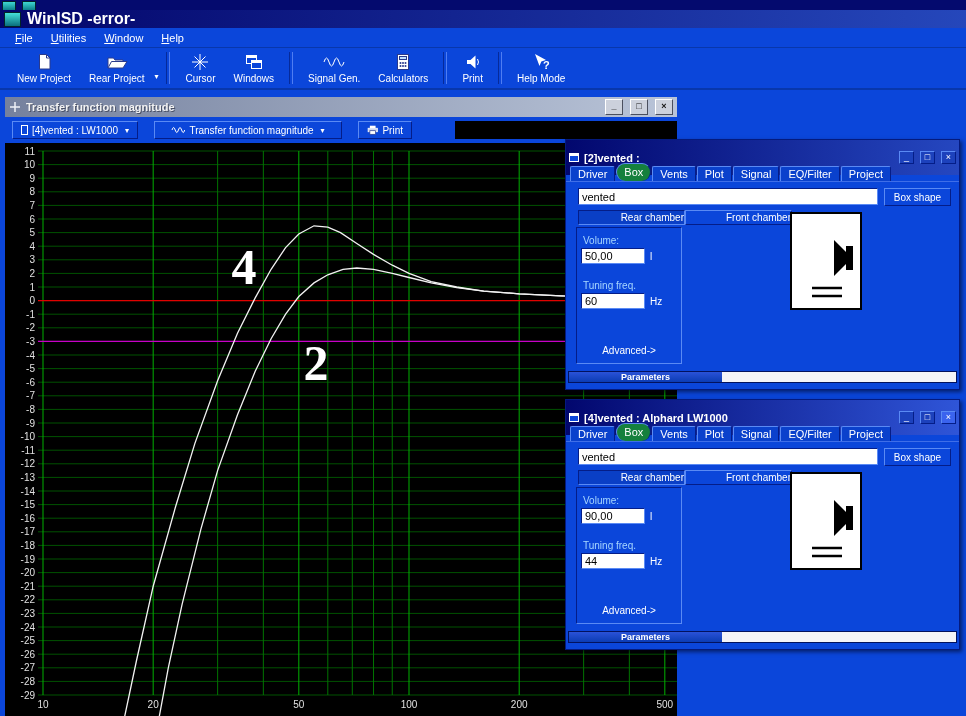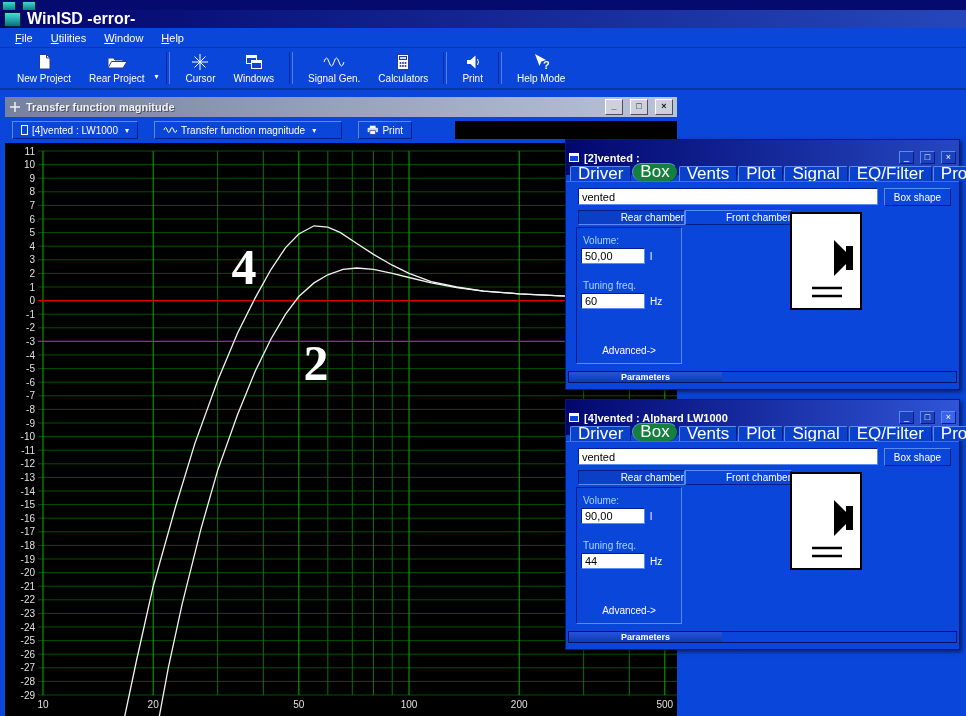--- a/index.html
+++ b/index.html
@@ -26,52 +26,52 @@
   .tbtn.has-drop{padding-right:16px;}
   .drop{position:absolute;right:2px;bottom:5px;color:#fff;font-size:8px;}
   .tsep{width:2px;height:32px;border-left:1px solid #062a9a;border-right:1px solid #4f7df2;margin:0 6px;}
 
   
   #chart-win{position:absolute;left:5px;top:97px;width:672px;height:619px;background:#000;z-index:1;}
   #cw-title{height:20px;background:linear-gradient(to right,#75819e,#b9c4d8);display:flex;align-items:center;gap:5px;padding:0 4px;}
   #cw-title .t{flex:1;color:#f2f2f2;font-weight:bold;font-size:11px;text-shadow:1px 1px 0 #4a5166;}
   .gbtn{width:16px;height:14px;background:#ccd1dc;border:1px solid;border-color:#ffffff #4a4f5e #4a4f5e #ffffff;color:#111;font-size:9px;line-height:12px;text-align:center;margin-left:2px;font-weight:bold;}
   #cw-toolbar{height:26px;background:#0b46da;display:flex;align-items:center;gap:16px;padding-left:7px;position:relative;}
-  .combo{height:18px;background:#0b46da;border:1px solid;border-color:#5a8af4 #041d88 #041d88 #5a8af4;color:#fff;font-size:10px;display:flex;align-items:center;gap:4px;padding:0 8px;box-sizing:border-box;white-space:nowrap;}
+  .combo{height:18px;background:#0b46da;border:1px solid;border-color:#5a8af4 #041d88 #041d88 #5a8af4;color:#fff;font-size:10px;display:flex;align-items:center;gap:4px;padding:0 8px;box-sizing:border-box;white-space:nowrap;justify-content:center;}
   .combo .arrow{font-size:8px;margin-left:3px;}
   .proj-ico{width:8px;height:8px;border:1px solid #fff;background:#0b46da;}
   #legend-panel{position:absolute;right:0;top:4px;width:222px;height:18px;background:#000;}
   #plot-svg{display:block;background:#000;}
 
   
   .win{position:absolute;width:395px;height:251px;background:#0b46da;border:1px solid #041a7e;box-shadow:2px 2px 4px rgba(0,0,16,.55);box-sizing:border-box;}
   .win-title{position:absolute;left:0;top:0;right:0;height:35px;background:linear-gradient(to right,#02076e,#2547c0);display:flex;align-items:center;gap:5px;padding:0 3px;}
   #win4 .win-title{background:linear-gradient(to right,#02076e,#2f55d8);}
   .win-icon{width:10px;height:9px;border:1px solid #fff;border-top-width:3px;background:#0b46da;box-sizing:border-box;}
   .win-title .t{flex:1;color:#fff;font-weight:bold;font-size:11px;white-space:nowrap;overflow:hidden;}
   .bbtn{width:15px;height:13px;background:#1c41bc;border:1px solid;border-color:#5a8af4 #041d88 #041d88 #5a8af4;color:#fff;font-size:9px;line-height:10px;text-align:center;margin-left:1px;box-sizing:border-box;}
   .bbtn.hl{background:#3a63ee;}
   .tabs{position:absolute;left:4px;top:24px;display:flex;align-items:flex-end;height:17px;}
-  .tab{background:#0a41cc;color:#fff;font-size:17px;border:1px solid #041d88;border-bottom:none;border-top-color:#5a8af4;border-left-color:#5a8af4;border-radius:2px 2px 0 0;margin-right:1px;padding:0 7px;height:14px;line-height:14px;}
+  .tab{background:#0a41cc;color:#fff;font-size:11px;border:1px solid #041d88;border-bottom:none;border-top-color:#5a8af4;border-left-color:#5a8af4;border-radius:2px 2px 0 0;margin-right:1px;padding:0 7px;height:14px;line-height:14px;}
   .tab.active{background:#15803d;height:17px;line-height:16px;border-radius:9px;}
   .tabline{position:absolute;left:0;top:41px;right:0;height:1px;background:#3f6ee8;}
   .tb{background:#fff;border:1px solid;border-color:#041d88 #5a8af4 #5a8af4 #041d88;font-size:11px;color:#000;padding:1px 3px;box-sizing:border-box;font-family:"Liberation Sans",sans-serif;}
   .name-field{position:absolute;left:12px;top:48px;width:300px;height:17px;}
   .boxshape-btn{position:absolute;left:318px;top:48px;width:67px;height:18px;background:#0b46da;border:1px solid;border-color:#5a8af4 #041d88 #041d88 #5a8af4;color:#fff;font-size:10px;padding:0;font-family:"Liberation Sans",sans-serif;}
   .chambers{position:absolute;left:12px;top:70px;display:flex;}
   .chamber{width:107px;height:15px;background:#0b46da;color:#fff;font-size:10px;text-align:right;line-height:13px;border:1px solid;border-color:#5a8af4 #041d88 #041d88 #5a8af4;box-sizing:border-box;}
   .chamber.active{border-color:#041d88 #5a8af4 #5a8af4 #041d88;background:#0a3fc6;}
   .groupbox{position:absolute;left:10px;top:87px;width:106px;height:137px;border:1px solid;border-color:#041d88 #5a8af4 #5a8af4 #041d88;box-sizing:border-box;padding:5px 4px;}
   .flbl{color:#a6d6ff;font-size:10px;margin:2px 0 2px 2px;}
   .frow{display:flex;align-items:center;gap:5px;margin-bottom:16px;}
   .frow .tb{width:64px;height:16px;}
   .unit{color:#fff;font-size:10px;}
   .advanced{position:absolute;left:0;right:0;bottom:7px;text-align:center;color:#fff;font-size:10px;}
   .boxdiag{position:absolute;left:224px;top:72px;}
-  .params{position:absolute;left:2px;top:231px;width:389px;height:12px;border:1px solid #03125e;display:flex;box-sizing:border-box;align-items:flex-end;}
+  .params{position:absolute;left:2px;top:231px;width:389px;height:12px;border:1px solid #03125e;display:flex;box-sizing:border-box;}
   .params-cap{width:153px;background:linear-gradient(#2a52d8,#0b3cb4);color:#fff;font-size:9px;font-weight:bold;text-align:center;line-height:10px;}
   .params-track{flex:1;background:#f4f4f8;}
 </style>
 </head>
 <body>
 
 <div id="screen">
 
   <div id="top-strip">
     <span class="mini-ico"></span>

